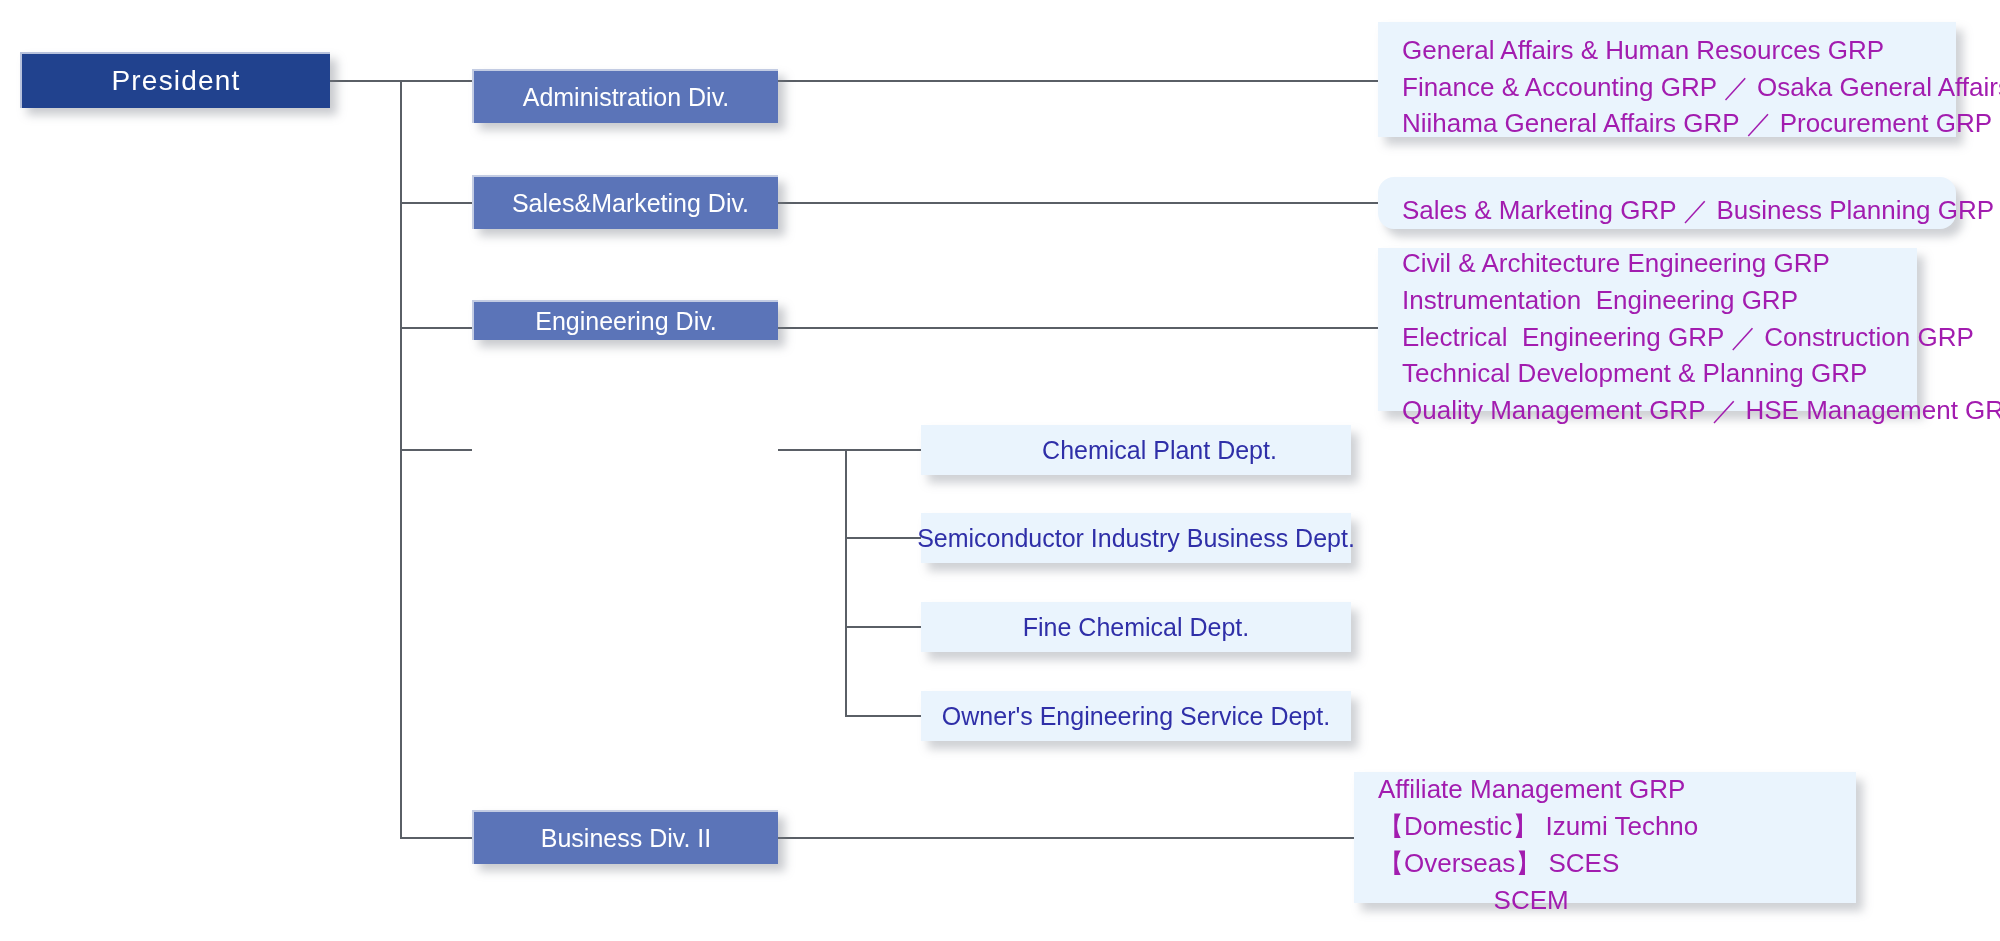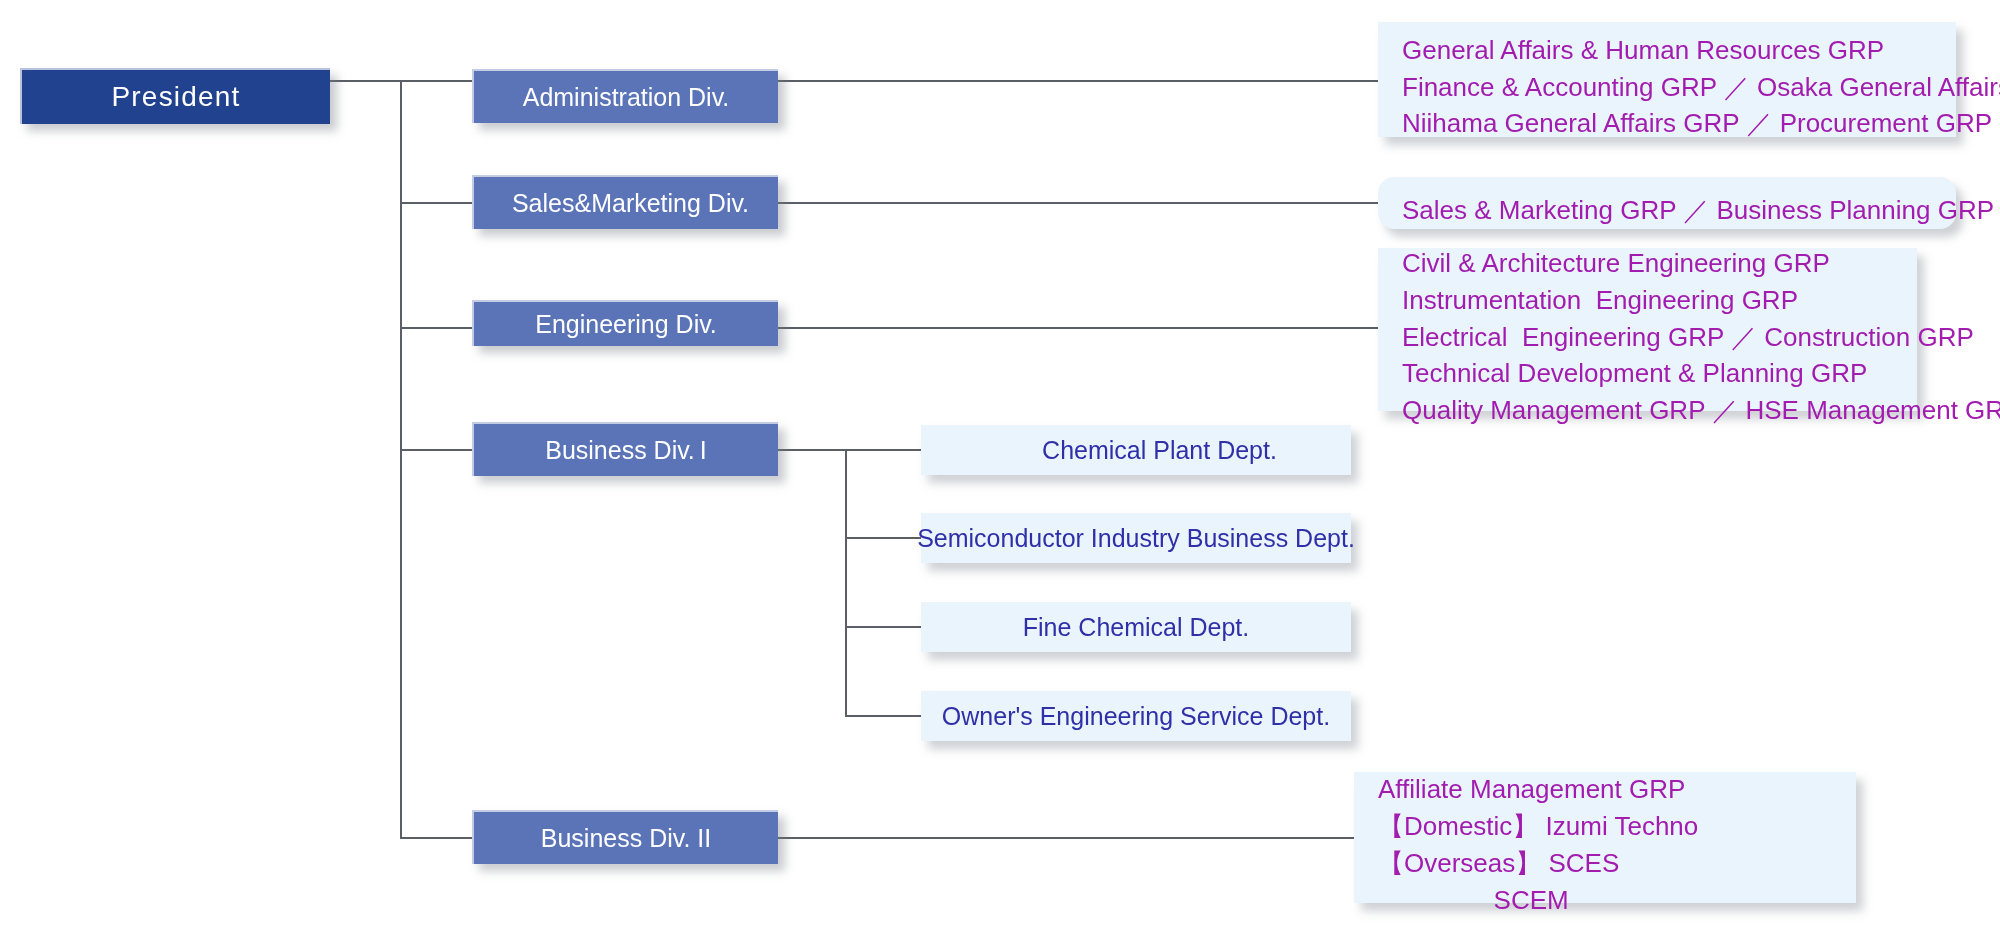--- a/index.html
+++ b/index.html
@@ -103,29 +103,28 @@
   <div class="line line-h" style="left:778px; top:327px; width:600px;"></div>
   <div class="line line-h" style="left:778px; top:837px; width:587px;"></div>
 
   <div class="line line-h" style="left:778px; top:449px; width:68px;"></div>
   <div class="line line-v" style="left:845px; top:449px; height:266px;"></div>
   <div class="line line-h" style="left:845px; top:449px; width:76px;"></div>
   <div class="line line-h" style="left:845px; top:537px; width:76px;"></div>
   <div class="line line-h" style="left:845px; top:626px; width:76px;"></div>
   <div class="line line-h" style="left:845px; top:715px; width:76px;"></div>
 
-  <div class="node node-root" style="left:20px; top:68px; width:310px; height:56px;">President</div>
+  <div class="node node-root" style="left:20px; top:52px; width:310px; height:56px;">President</div>
 
   <div class="node node-div" style="left:472px; top:53px; width:306px; height:54px;margin-top:16px;">Administration Div.</div>
 
   <div class="node node-div" style="left:472px; top:175px; width:306px; height:54px;padding-left:9px;">Sales&amp;Marketing Div.</div>
 
-  <div class="node node-div" style="left:472px; top:300px; width:306px; height:46px;">Engineering Div.</div>
+  <div class="node node-div" style="left:472px; top:300px; width:306px; height:40px;">Engineering Div.</div>
 
-  <div class="node node-div" style="left:472px; top:422px; width:306px; height:54px;">Business Div. I</div>
 
   <div class="node node-div" style="left:472px; top:810px; width:306px; height:54px;">Business Div. II</div>
 
   <div class="node node-dept" style="left:921px; top:425px; width:430px; height:50px;padding-left:47px;">Chemical Plant Dept.</div>
 
   <div class="node node-dept" style="left:921px; top:513px; width:430px; height:50px;">Semiconductor Industry Business Dept.</div>
 
   <div class="node node-dept" style="left:921px; top:602px; width:430px; height:50px;">Fine Chemical Dept.</div>
 
   <div class="node node-dept" style="left:921px; top:691px; width:430px; height:50px;">Owner's Engineering Service Dept.</div>

